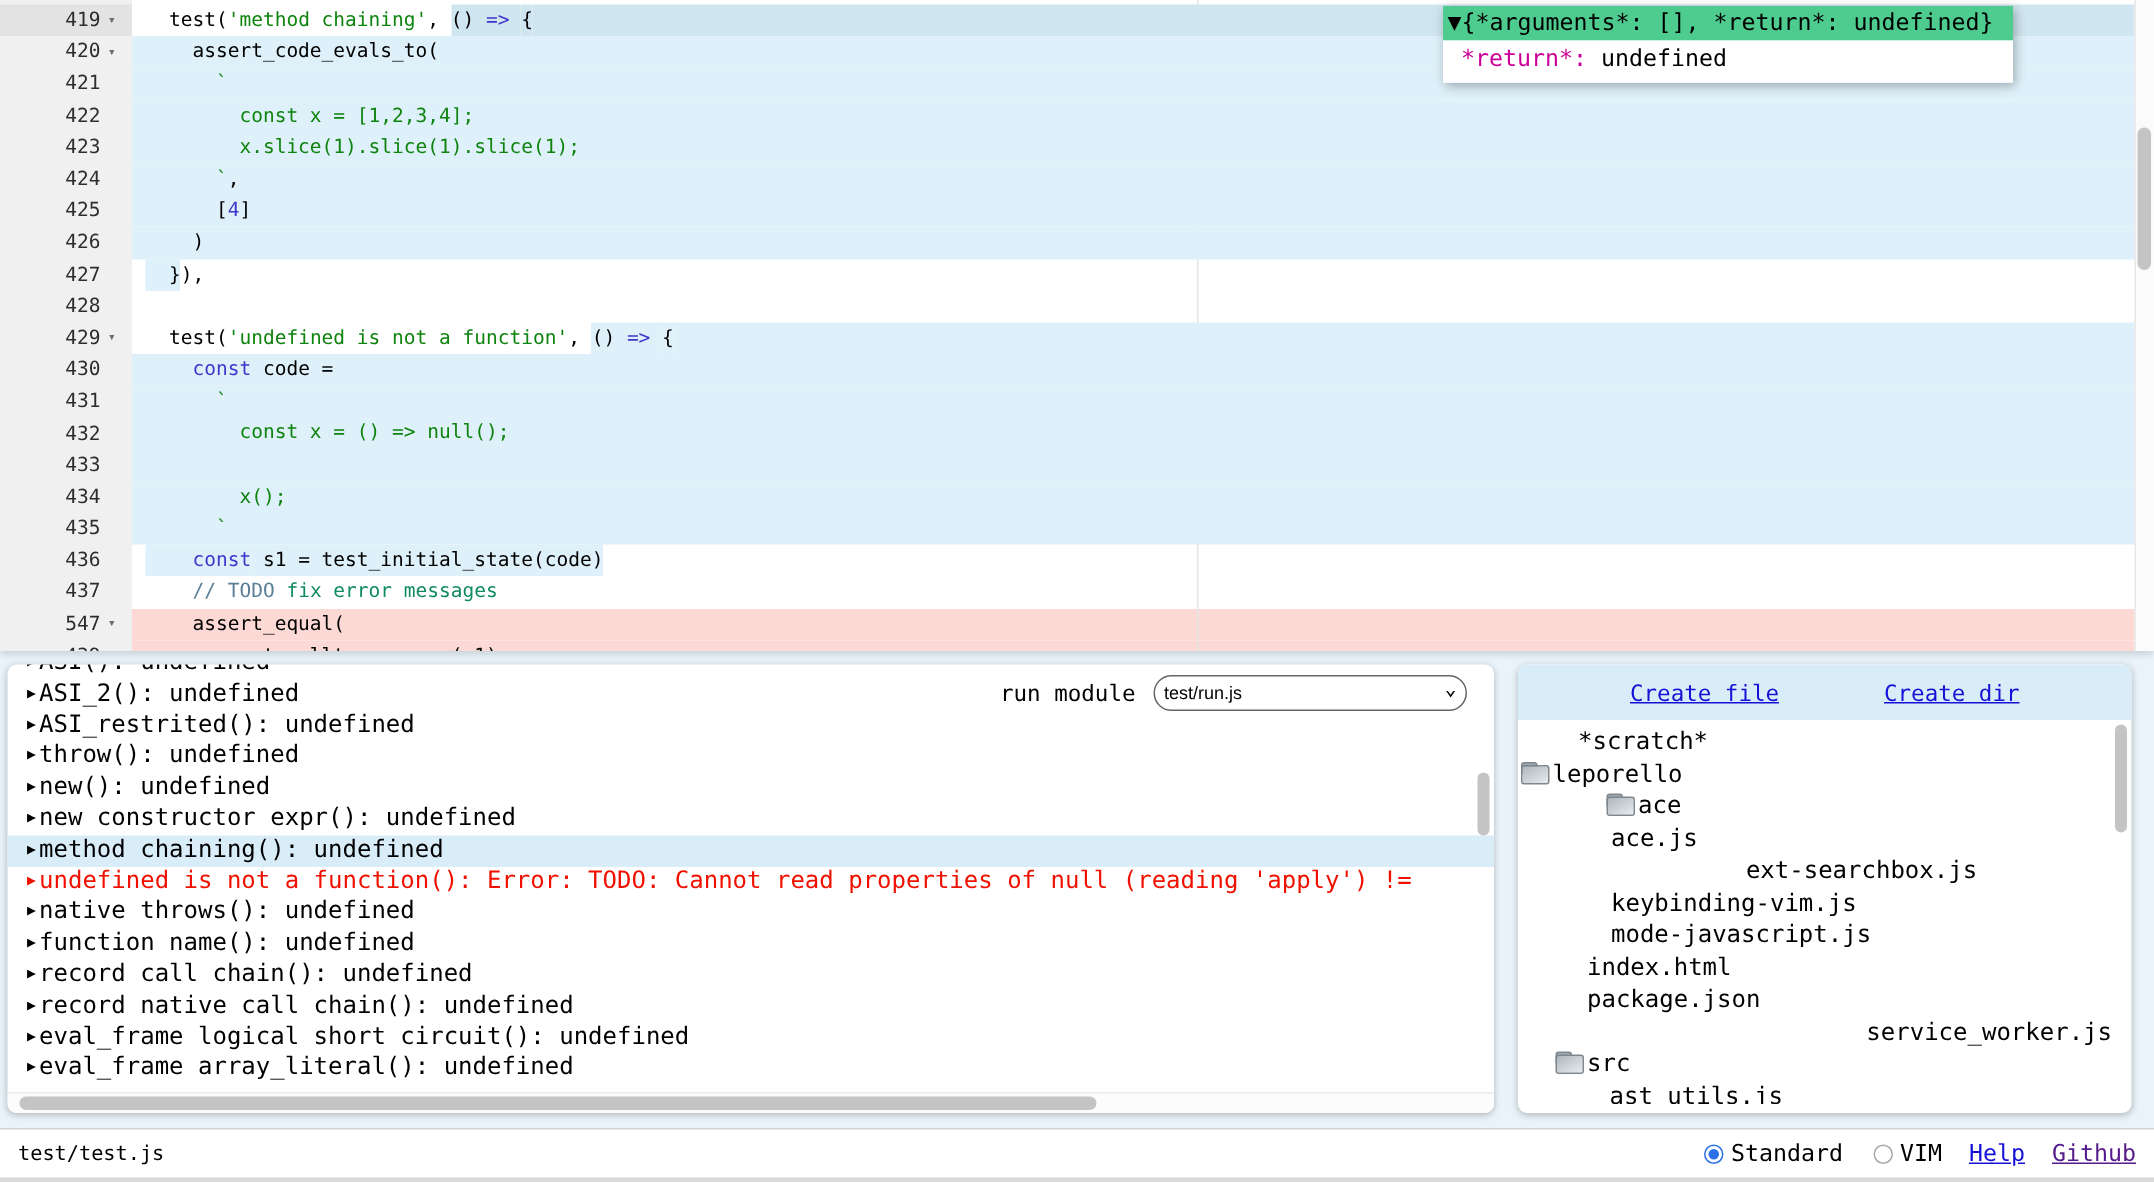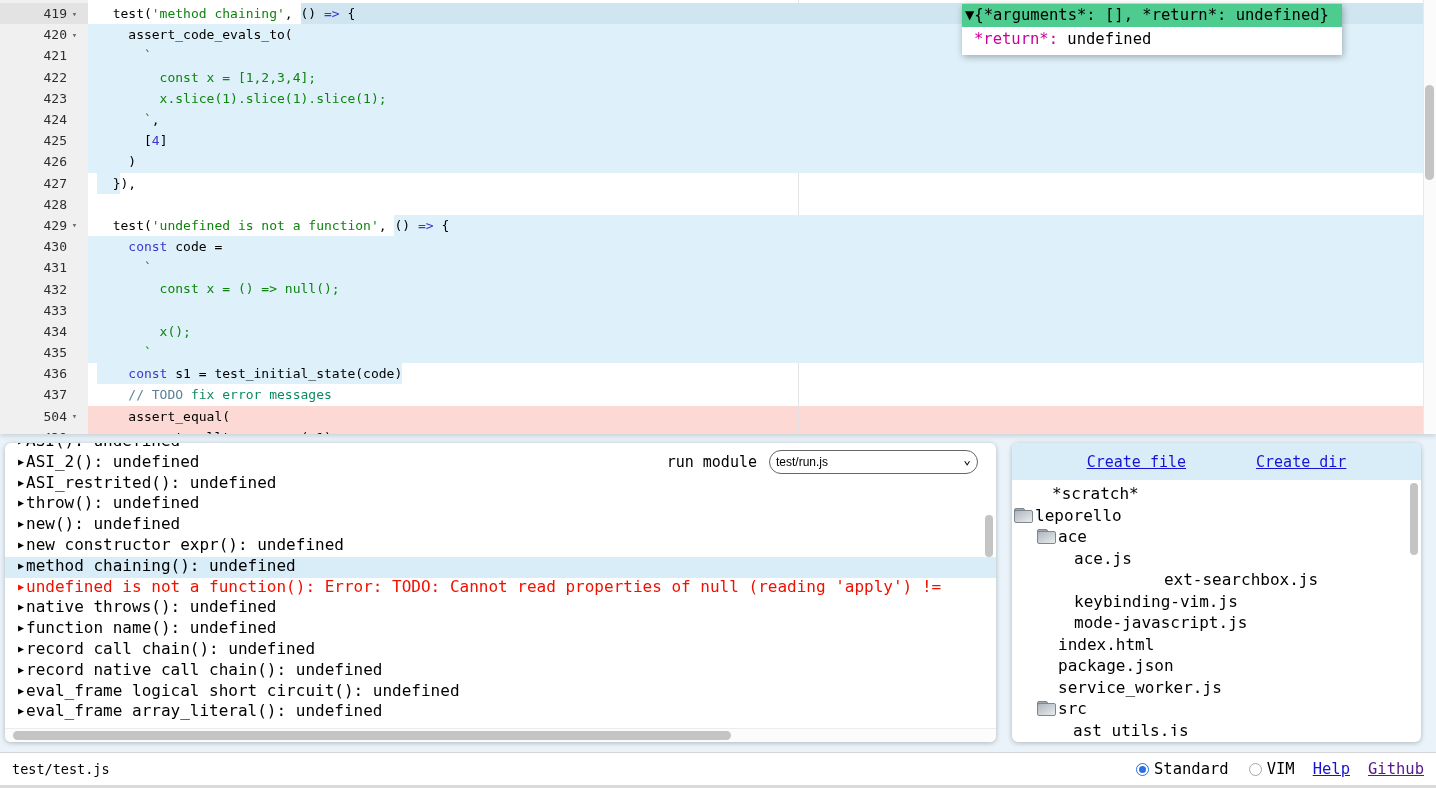--- a/index.html
+++ b/index.html
@@ -166,21 +166,21 @@
       </div>
       <div class="gcell">
         <span class="lnum">436</span>
         <span class="fold"></span>
       </div>
       <div class="gcell">
         <span class="lnum">437</span>
         <span class="fold"></span>
       </div>
       <div class="gcell">
-        <span class="lnum">504</span>
+        <span class="lnum">547</span>
         <span class="fold">▾</span>
       </div>
       <div class="gcell">
         <span class="lnum">439</span>
         <span class="fold"></span>
       </div>
     </div>
 
   <div class="lines">
 
@@ -404,21 +404,21 @@
   <div class="tree">
 
   <div class="trow" style="padding-left: 40px;">
         
         <span>*scratch*</span>
       </div>
       <div class="trow" style="padding-left: 2px;">
         <span class="ficon"></span>
         <span>leporello</span>
       </div>
-      <div class="trow" style="padding-left: 25px;">
+      <div class="trow" style="padding-left: 25px; margin-left: 34px;">
         <span class="ficon"></span>
         <span>ace</span>
       </div>
       <div class="trow" style="padding-left: 62px;">
         
         <span>ace.js</span>
       </div>
       <div class="trow" style="padding-left: 62px; justify-content: center;">
         
         <span>ext-searchbox.js</span>
@@ -432,21 +432,21 @@
         <span>mode-javascript.js</span>
       </div>
       <div class="trow" style="padding-left: 46px;">
         
         <span>index.html</span>
       </div>
       <div class="trow" style="padding-left: 46px;">
         
         <span>package.json</span>
       </div>
-      <div class="trow" style="padding-left: 46px;">
+      <div class="trow" style="padding-left: 46px; justify-content: flex-end;">
         
         <span>service_worker.js</span>
       </div>
       <div class="trow" style="padding-left: 25px;">
         <span class="ficon"></span>
         <span>src</span>
       </div>
       <div class="trow" style="padding-left: 61px;">
         
         <span>ast_utils.js</span>

